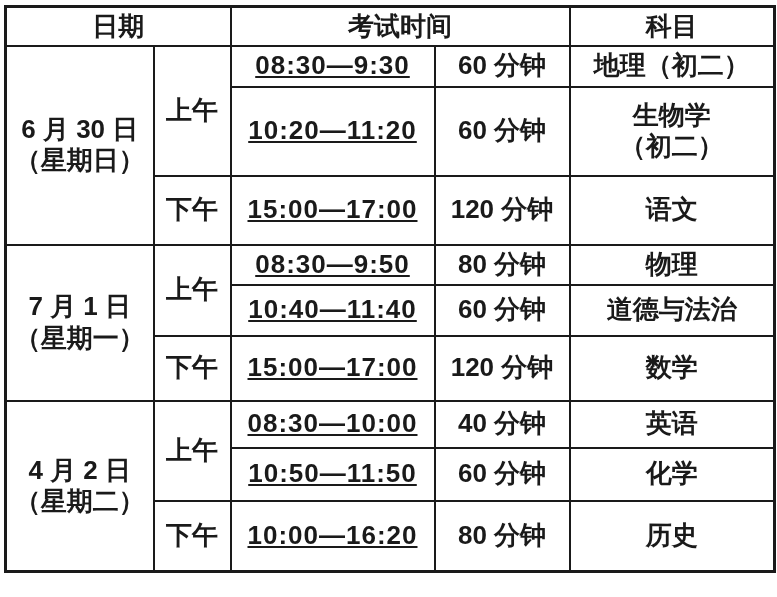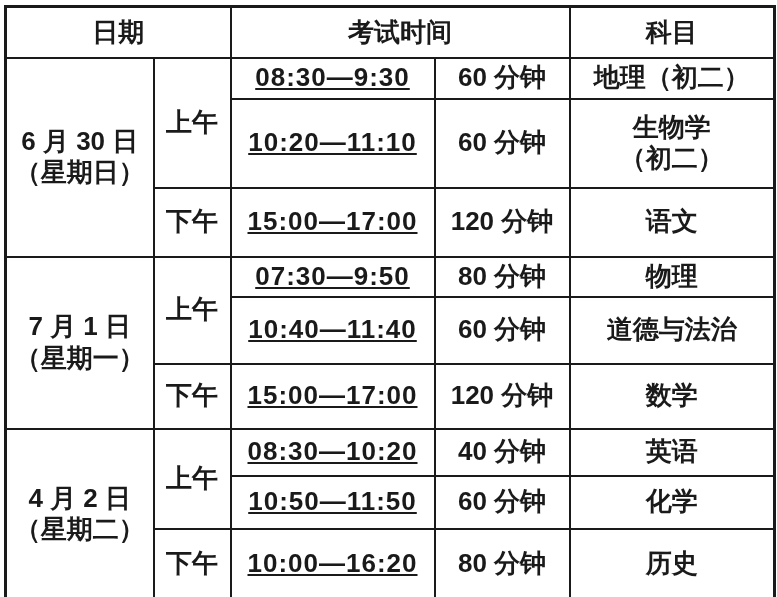--- a/index.html
+++ b/index.html
@@ -24,26 +24,26 @@
     vertical-align: middle;
     padding: 0;
     color: #1a1a1a;
     font-size: 26px;
     font-weight: 600;
     line-height: 1.2;
   }
   .multiline { white-space: pre-line; line-height: 1.3; }
   .time-cell { letter-spacing: 1px; text-decoration: underline; }
   
-  tr.rh  { height: 51px; }
+  tr.rh  { height: 39px; }
   tr.g1r1 { height: 41px; }
   tr.g1r2 { height: 89px; }
   tr.g1r3 { height: 69px; }
   tr.g2r1 { height: 40px; }
-  tr.g2r2 { height: 67px; }
+  tr.g2r2 { height: 51px; }
   tr.g2r3 { height: 65px; }
   tr.g3r1 { height: 47px; }
   tr.g3r2 { height: 53px; }
   tr.g3r3 { height: 71px; }
   col.c-date { width: 148px; }
   col.c-session { width: 77px; }
   col.c-time { width: 204px; }
   col.c-duration { width: 135px; }
   col.c-subject { width: 205px; }
 </style>
@@ -68,57 +68,57 @@
 
   <tr class="g1r1">
     <td rowspan="3" class="multiline">6 月 30 日
 （星期日）</td>
     <td rowspan="2">上午</td>
     <td class="time-cell">08:30—9:30</td>
     <td>60 分钟</td>
     <td>地理（初二）</td>
   </tr>
   <tr class="g1r2">
-    <td class="time-cell">10:20—11:10</td>
+    <td class="time-cell">10:20—11:20</td>
     <td>60 分钟</td>
     <td class="multiline">生物学
 （初二）</td>
   </tr>
   <tr class="g1r3">
     <td>下午</td>
     <td class="time-cell">15:00—17:00</td>
     <td>120 分钟</td>
     <td>语文</td>
   </tr>
 
   <tr class="g2r1">
     <td rowspan="3" class="multiline">7 月 1 日
 （星期一）</td>
     <td rowspan="2">上午</td>
-    <td class="time-cell">07:30—9:50</td>
+    <td class="time-cell">08:30—9:50</td>
     <td>80 分钟</td>
     <td>物理</td>
   </tr>
   <tr class="g2r2">
     <td class="time-cell">10:40—11:40</td>
     <td>60 分钟</td>
     <td>道德与法治</td>
   </tr>
   <tr class="g2r3">
     <td>下午</td>
     <td class="time-cell">15:00—17:00</td>
     <td>120 分钟</td>
     <td>数学</td>
   </tr>
 
   <tr class="g3r1">
     <td rowspan="3" class="multiline">4 月 2 日
 （星期二）</td>
     <td rowspan="2">上午</td>
-    <td class="time-cell">08:30—10:20</td>
+    <td class="time-cell">08:30—10:00</td>
     <td>40 分钟</td>
     <td>英语</td>
   </tr>
   <tr class="g3r2">
     <td class="time-cell">10:50—11:50</td>
     <td>60 分钟</td>
     <td>化学</td>
   </tr>
   <tr class="g3r3">
     <td>下午</td>

